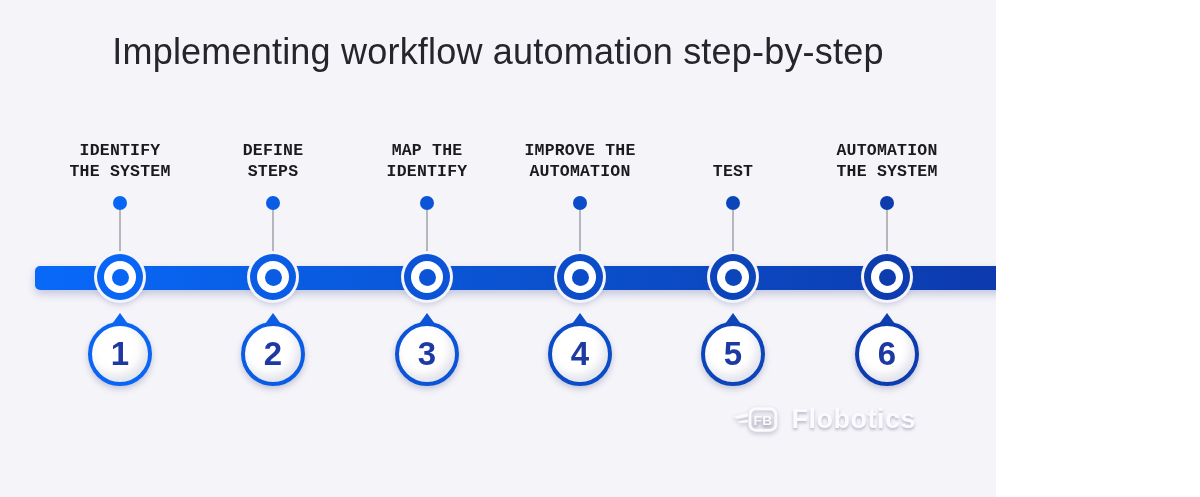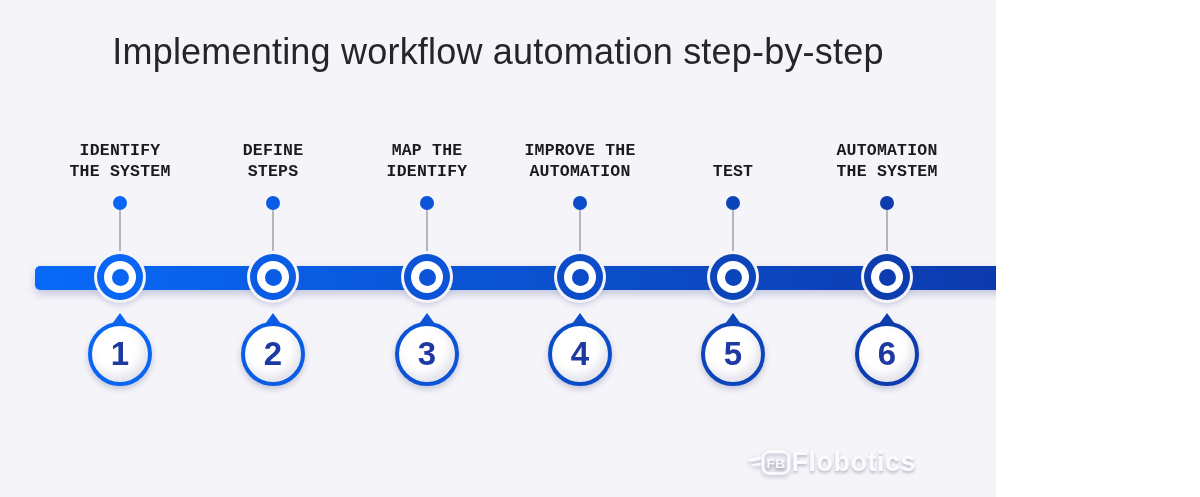--- a/index.html
+++ b/index.html
@@ -116,22 +116,22 @@
     box-shadow: 0 3px 6px rgba(130, 135, 170, 0.45), inset -4px -6px 10px rgba(160, 162, 190, 0.3);
     display: flex; align-items: center; justify-content: center;
   }
   .step-number {
     font-size: 33px;
     font-weight: bold;
     color: var(--number-text, #1e3aa2);
   }
   .watermark {
     position: absolute;
-    right: 80px; top: 447px;
-    display: flex; align-items: center; gap: 1px;
+    right: 80px; top: 404px;
+    display: flex; align-items: center; gap: 14px;
     color: #fbfbfd;
     font-weight: bold;
     font-size: 27px;
     letter-spacing: 0.5px;
     text-shadow: 0 2px 3px rgba(172, 172, 192, 0.85);
   }
   .watermark svg {
     filter: drop-shadow(0 2px 2px rgba(172, 172, 192, 0.85));
   }
 </style>

